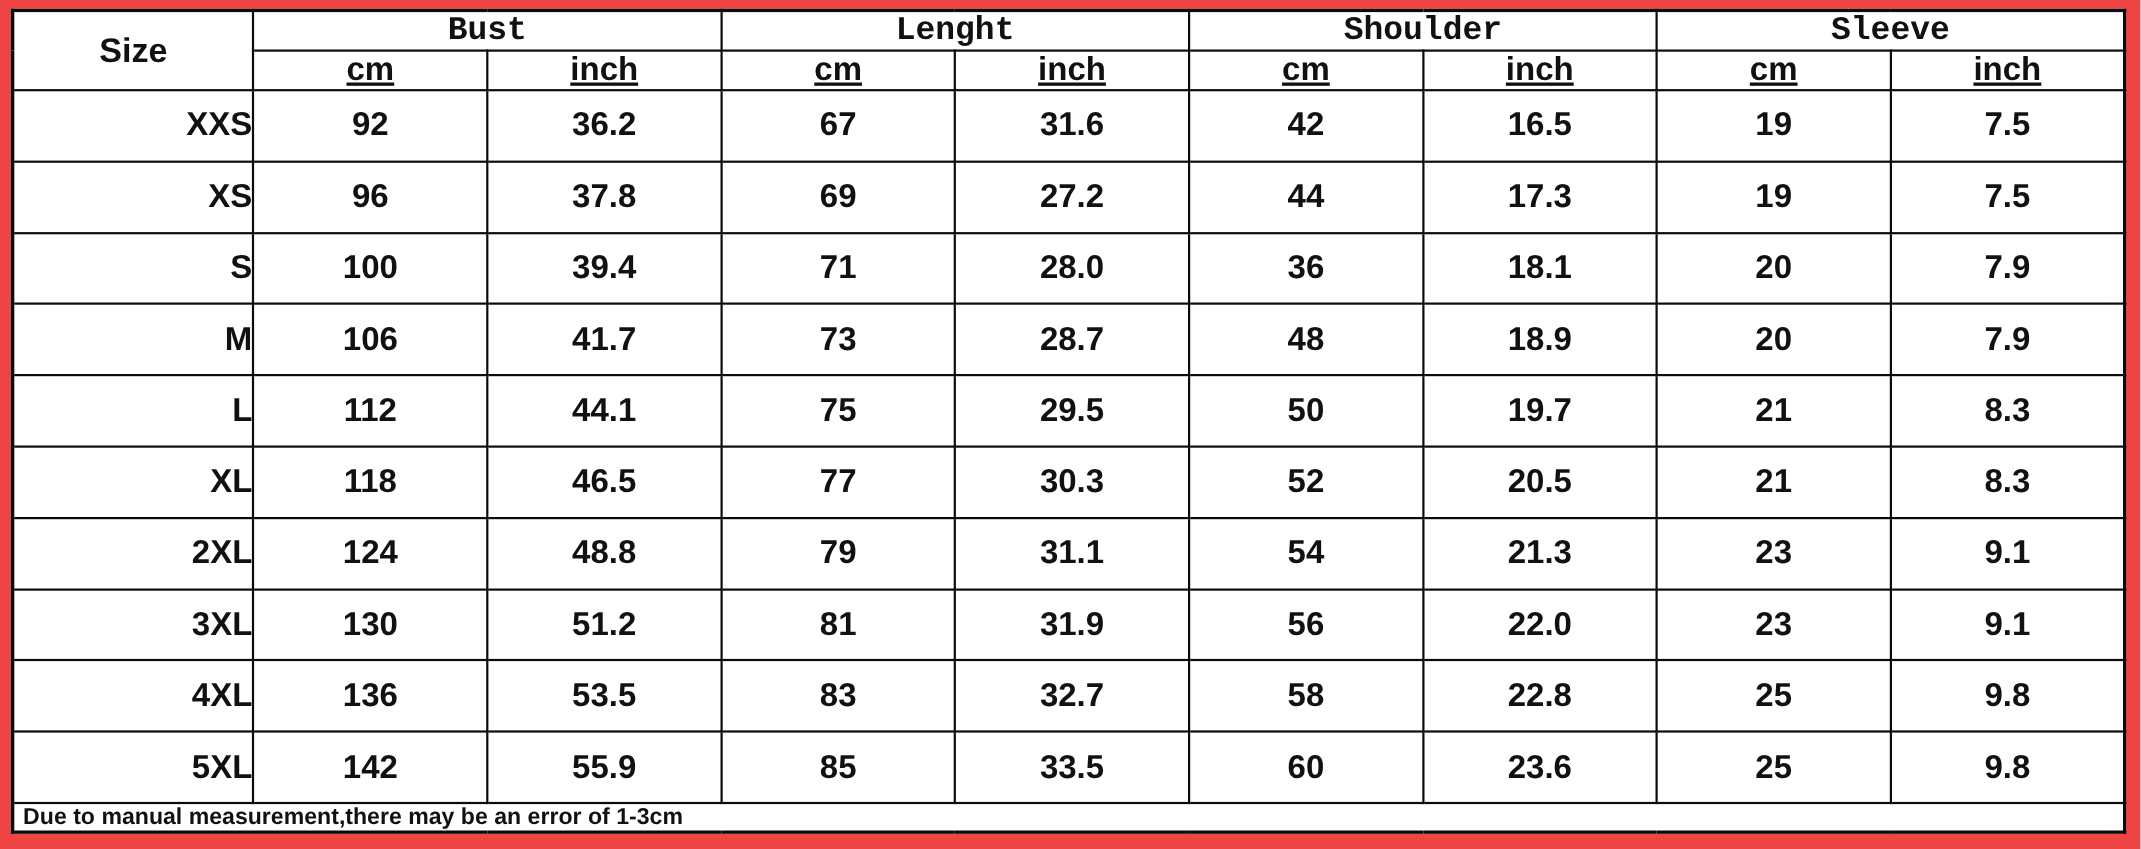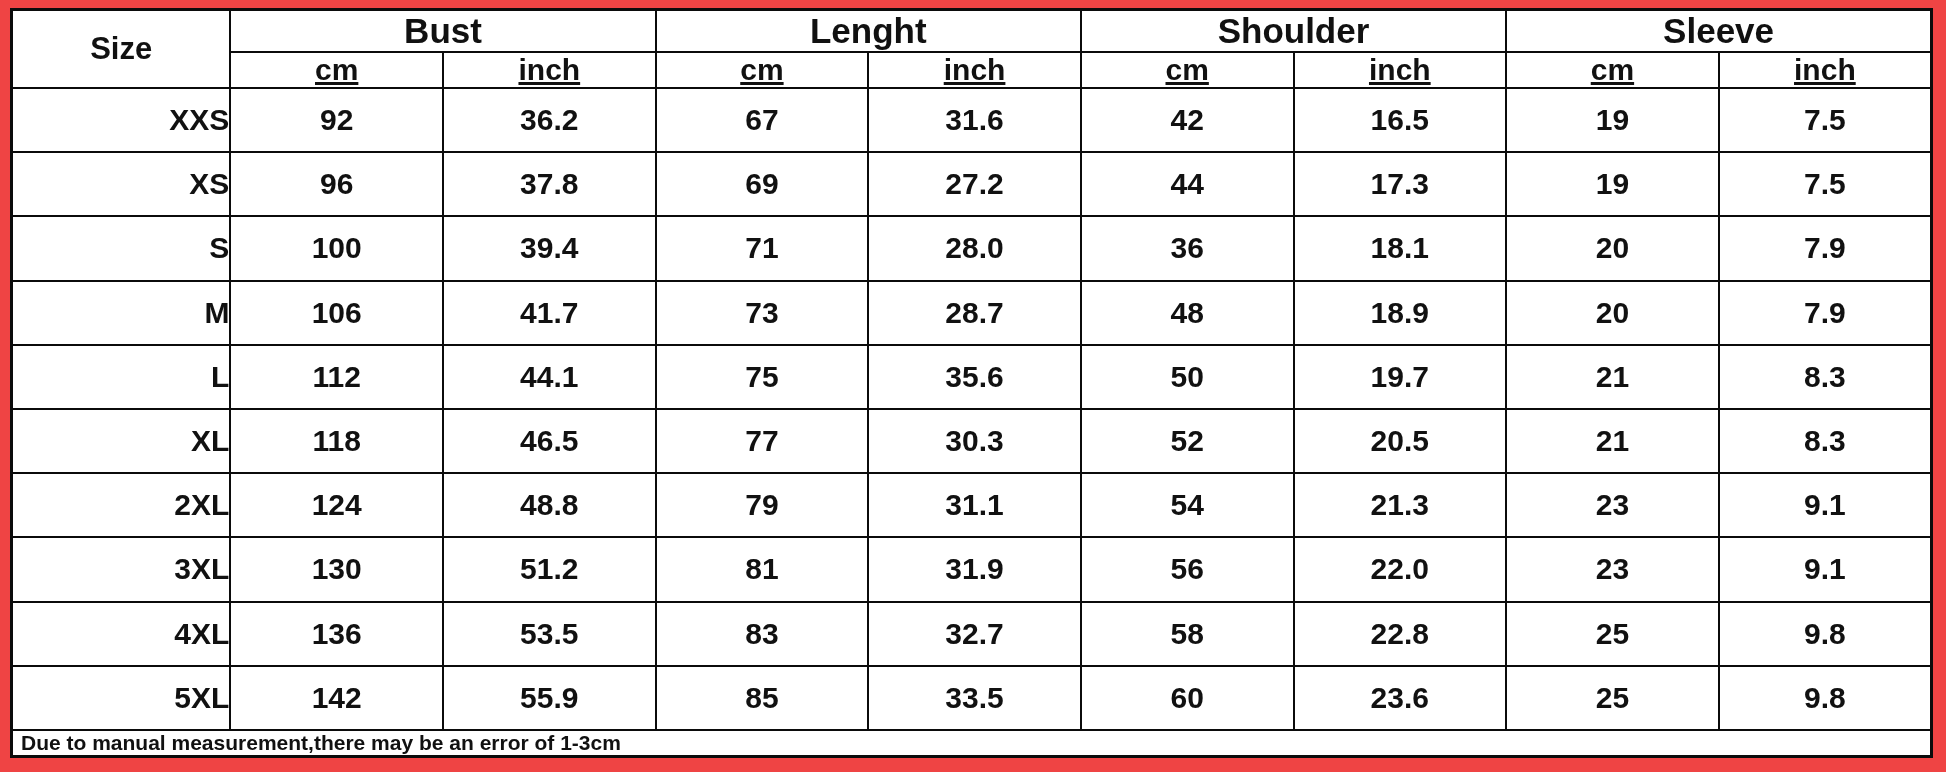--- a/index.html
+++ b/index.html
@@ -34,21 +34,21 @@
   table.size-chart td {
     border: 2px solid #0b0b0b;
     text-align: center;
     vertical-align: middle;
     font-weight: bold;
     color: #111111;
     padding: 0;
     overflow: hidden;
     white-space: nowrap;
   }
-  table.size-chart thead th.group-label { font-size: 35px; }
+  table.size-chart thead th.group-label { font-size: 30px; font-family: Liberation Mono, monospace; }
   table.size-chart thead th.unit-label  { font-size: 30px; text-decoration: underline; }
   table.size-chart thead th.size-label  { font-size: 31px; }
   table.size-chart tbody td { font-size: 30px; }
   table.size-chart tbody td.size-col { font-size: 30px; text-align: right; }
   table.size-chart tfoot td.note-cell {
     text-align: left;
     padding-left: 8px;
     font-size: 21px;
     letter-spacing: 0px;
   }
@@ -135,21 +135,21 @@
             <td>48</td>
             <td>18.9</td>
             <td>20</td>
             <td>7.9</td>
           </tr>
           <tr>
             <td class="size-col">L</td>
             <td>112</td>
             <td>44.1</td>
             <td>75</td>
-            <td>35.6</td>
+            <td>29.5</td>
             <td>50</td>
             <td>19.7</td>
             <td>21</td>
             <td>8.3</td>
           </tr>
           <tr>
             <td class="size-col">XL</td>
             <td>118</td>
             <td>46.5</td>
             <td>77</td>

